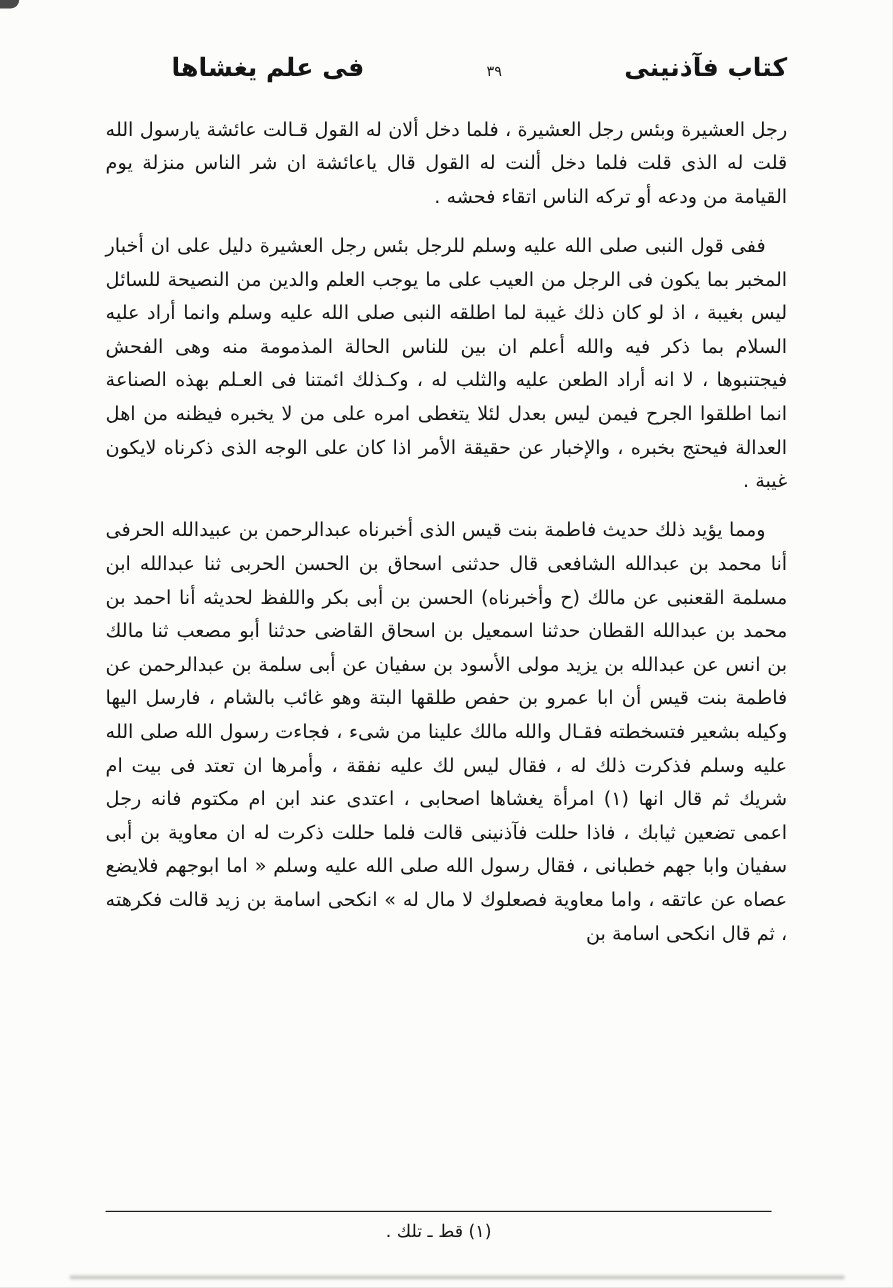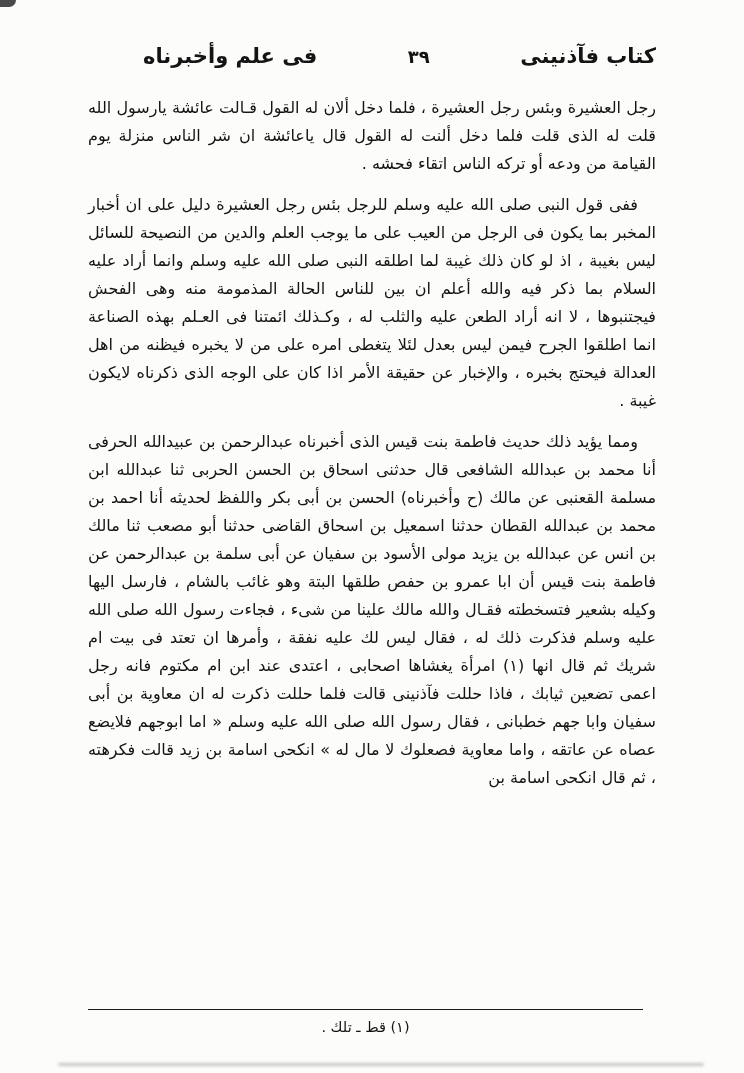--- a/index.html
+++ b/index.html
@@ -31,22 +31,22 @@
     margin-top: 44px;
     padding-left: 55px;
     box-sizing: border-box;
   }
   .header-title {
     font-size: 21px;
     font-weight: bold;
     letter-spacing: 0.5px;
   }
   .header-page-number {
-    font-size: 18px;
-    font-weight: bold;
+    font-size: 12px;
+    font-weight: normal;
   }
   
   .page-body {
     direction: rtl;
     margin-top: 26px;
     text-align: justify;
     font-size: 16px;
     line-height: 28px;
   }
   .page-body p {
@@ -100,21 +100,21 @@
 <body>
 
 <div class="page">
 
   <div class="artifact-corner"></div>
 
   <div class="content">
     <header class="page-header">
       <span class="header-title">كتاب فآذنينى</span>
       <span class="header-page-number">٣٩</span>
-      <span class="header-title">فى علم وأخبرناه</span>
+      <span class="header-title">فى علم يغشاها</span>
     </header>
 
     <main class="page-body">
       <p class="first">رجل العشيرة وبئس رجل العشيرة ، فلما دخل ألان له القول قـالت عائشة يارسول الله قلت له الذى قلت فلما دخل ألنت له القول قال ياعائشة ان شر الناس منزلة يوم القيامة من ودعه أو تركه الناس اتقاء فحشه .</p>
       <p>ففى قول النبى صلى الله عليه وسلم للرجل بئس رجل العشيرة دليل على ان أخبار المخبر بما يكون فى الرجل من العيب على ما يوجب العلم والدين من النصيحة للسائل ليس بغيبة ، اذ لو كان ذلك غيبة لما اطلقه النبى صلى الله عليه وسلم وانما أراد عليه السلام بما ذكر فيه والله أعلم ان بين للناس الحالة المذمومة منه وهى الفحش فيجتنبوها ، لا انه أراد الطعن عليه والثلب له ، وكـذلك ائمتنا فى العـلم بهذه الصناعة انما اطلقوا الجرح فيمن ليس بعدل لئلا يتغطى امره على من لا يخبره فيظنه من اهل العدالة فيحتج بخبره ، والإخبار عن حقيقة الأمر اذا كان على الوجه الذى ذكرناه لايكون غيبة .</p>
       <p>ومما يؤيد ذلك حديث فاطمة بنت قيس الذى أخبرناه عبدالرحمن بن عبيدالله الحرفى أنا محمد بن عبدالله الشافعى قال حدثنى اسحاق بن الحسن الحربى ثنا عبدالله ابن مسلمة القعنبى عن مالك (ح وأخبرناه) الحسن بن أبى بكر واللفظ لحديثه أنا احمد بن محمد بن عبدالله القطان حدثنا اسمعيل بن اسحاق القاضى حدثنا أبو مصعب ثنا مالك بن انس عن عبدالله بن يزيد مولى الأسود بن سفيان عن أبى سلمة بن عبدالرحمن عن فاطمة بنت قيس أن ابا عمرو بن حفص طلقها البتة وهو غائب بالشام ، فارسل اليها وكيله بشعير فتسخطته فقـال والله مالك علينا من شىء ، فجاءت رسول الله صلى الله عليه وسلم فذكرت ذلك له ، فقال ليس لك عليه نفقة ، وأمرها ان تعتد فى بيت ام شريك ثم قال انها (١) امرأة يغشاها اصحابى ، اعتدى عند ابن ام مكتوم فانه رجل اعمى تضعين ثيابك ، فاذا حللت فآذنينى قالت فلما حللت ذكرت له ان معاوية بن أبى سفيان وابا جهم خطبانى ، فقال رسول الله صلى الله عليه وسلم « اما ابوجهم فلايضع عصاه عن عاتقه ، واما معاوية فصعلوك لا مال له » انكحى اسامة بن زيد قالت فكرهته ، ثم قال انكحى اسامة بن</p>
     </main>
   </div>
 
   <footer class="page-footer">

